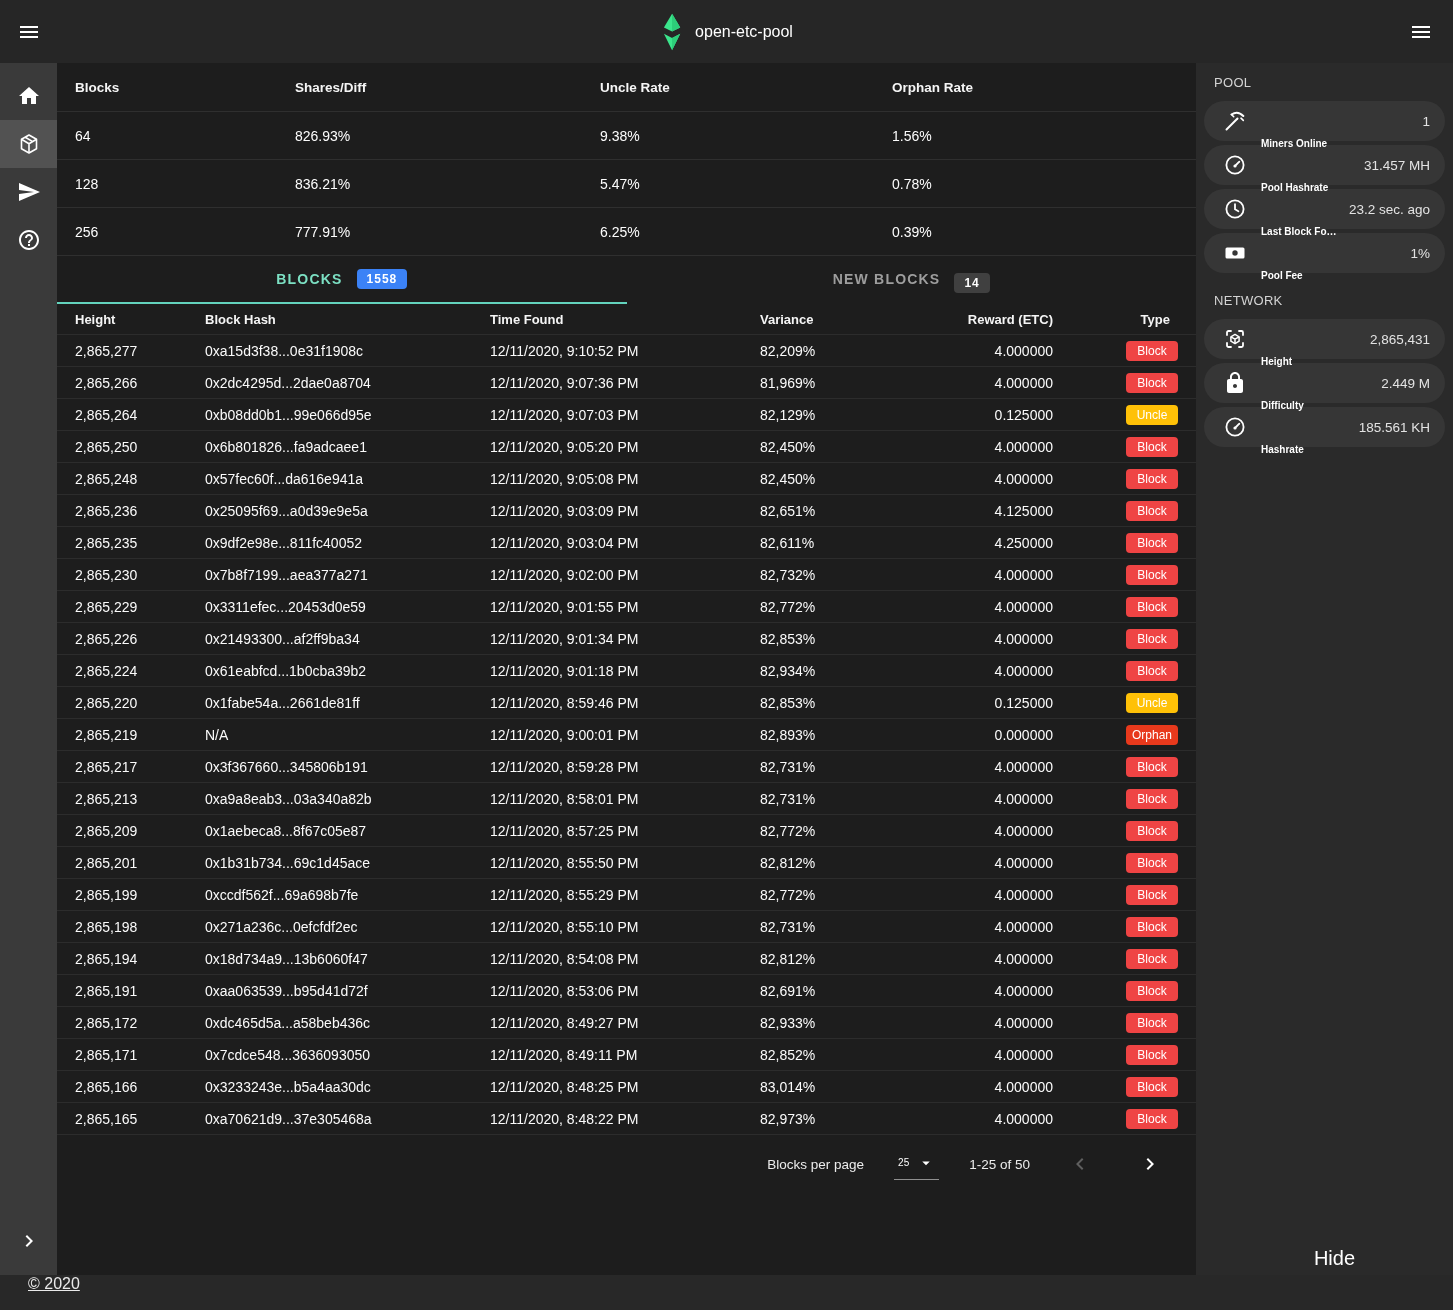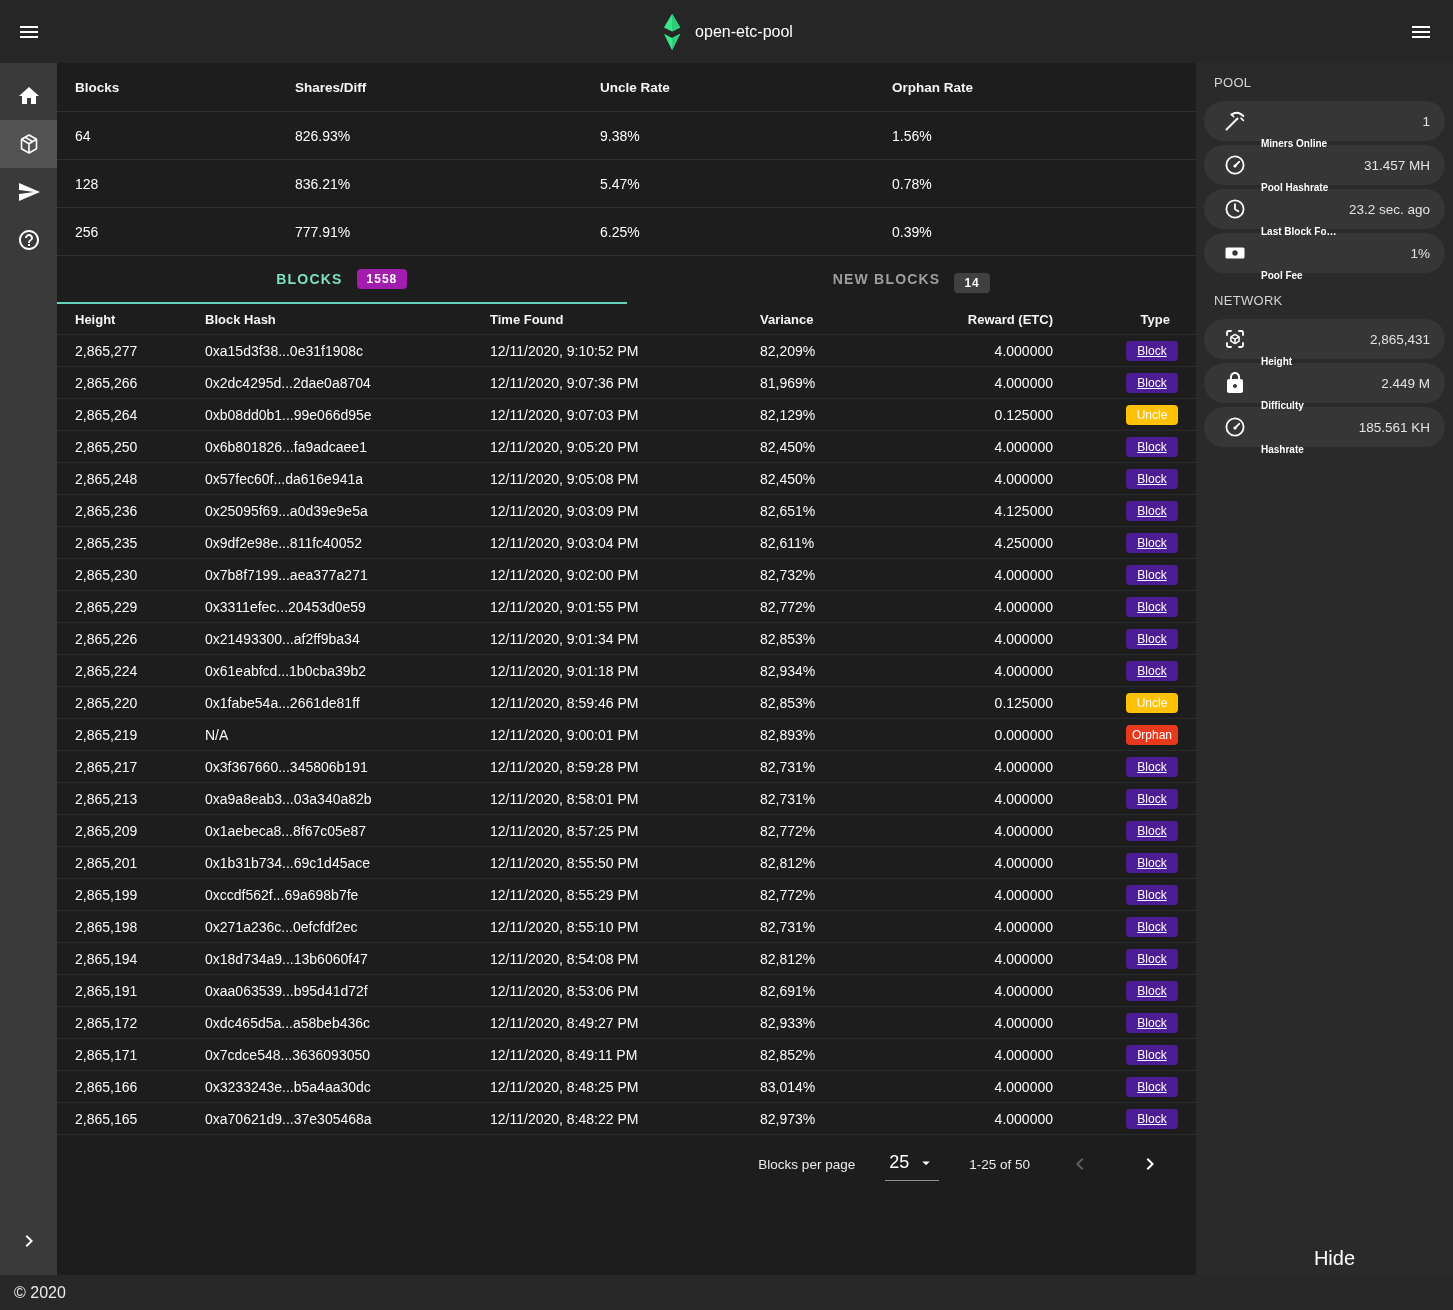--- a/index.html
+++ b/index.html
@@ -15,47 +15,47 @@
   .topbar .menu-left { width:57px; height:63px; }
   .topbar .menu-right { position:absolute; right:8px; width:48px; height:63px; }
   .brand { position:absolute; left:50%; transform:translateX(-50%); display:flex; align-items:center; gap:12px; }
   .brand .title { font-size:16px; color:#fff; }
   
   .leftrail { position:absolute; top:63px; left:0; bottom:35px; width:57px; background:#3a3a3a; padding-top:9px; }
   .rail-item { width:57px; height:48px; display:flex; align-items:center; justify-content:center; background:none; border:none; cursor:pointer; }
   .rail-item.active { background:#525252; }
   .rail-expand { position:absolute; bottom:14px; left:0; width:57px; height:40px; display:flex; align-items:center; justify-content:center; background:none; border:none; cursor:pointer; }
   
-  .footer { position:absolute; bottom:0; left:0; right:0; height:35px; background:#282828; display:flex; align-items:center; padding-left:14px; font-size:16px; color:#eaeaea; z-index:5; }
+  .footer { position:absolute; bottom:0; left:0; right:0; height:35px; background:#282828; display:flex; padding-left:28px; font-size:16px; color:#eaeaea; z-index:5;text-decoration:underline; }
   
   .content { position:absolute; top:63px; left:57px; width:1139px; bottom:35px; background:#1d1d1d; }
   .stats-row { display:grid; grid-template-columns:220px 305px 292px 1fr; padding-left:18px; height:48px; align-items:center; border-bottom:1px solid #2f2f2f; color:#fdfdfd; }
   .stats-row.head { height:49px; font-weight:bold; font-size:13.5px; color:#f5f5f5; }
   
   .tabs { display:flex; height:48px; }
   .tab { flex:1; display:flex; align-items:center; justify-content:center; gap:14px; background:none; border:none; border-bottom:2px solid transparent; color:#9e9e9e; font-family:inherit; font-size:14px; font-weight:bold; letter-spacing:1.2px; cursor:pointer; }
   .tab.active { color:#7ce0c3; border-bottom-color:#63d3bd; }
   .badge { border-radius:4px; padding:3px 10px; font-size:12px; font-weight:bold; color:#fff; letter-spacing:1px; }
-  .badge.green { background:#a21caf; }
+  .badge.green { background:#3b82f6; }
   .badge.amber { background:#ffc107; }
   .badge.teal  { background:#404040;margin-top:8px; }
   
   .btable-head, .btable-row { display:grid; grid-template-columns:130px 285px 270px 170px 123px 1fr; padding-left:18px; align-items:center; border-bottom:1px solid #2c2c2c; }
   .btable-head { height:31px; font-weight:bold; font-size:13px; color:#f5f5f5; }
   .btable-row { height:32px; font-size:14px; color:#fbfbfb; }
   .cell-right { text-align:right; }
   .cell-type { display:flex; justify-content:flex-end; padding-right:18px; }
   .btable-head .cell-type { padding-right:26px; }
   .chip { display:inline-block; width:52px; padding:3px 0; border-radius:4px; font-size:12px; text-align:center; color:#fff; }
-  .chip.block  { background:#4c1d95;text-decoration:underline; }
+  .chip.block  { background:#ef4444; }
   .chip.uncle  { background:#ffc107; }
   .chip.orphan { background:#e8391c; }
   
   .pagination { display:flex; align-items:center; justify-content:flex-end; gap:30px; height:58px; padding-right:26px; color:#ececec; font-size:13.5px; }
-  .per-page { display:flex; align-items:center; gap:8px; border:none; border-bottom:1px solid #8f8f8f; background:none; color:#fff; font-family:inherit; font-size:18px; padding:5px 4px 7px; cursor:pointer; }
+  .per-page { display:flex; align-items:center; gap:8px; border:none; border-bottom:1px solid #8f8f8f; background:none; color:#fff; font-family:inherit; font-size:10px; padding:5px 4px 7px; cursor:pointer; }
   .page-nav { background:none; border:none; cursor:pointer; width:40px; height:40px; display:flex; align-items:center; justify-content:center; }
   
   .rightbar { position:absolute; top:63px; right:0; bottom:35px; width:257px; background:#2a2a2a; padding:12px 8px 0; }
   .caption { font-size:13px; color:#d4d4d4; padding:0 10px 11px; letter-spacing:0.3px; }
   .caption.network { padding-top:16px; }
   .pill { height:40px; background:#363636; border-radius:20px; display:flex; align-items:center; margin-bottom:4px; padding:0 15px 0 10px; }
   .p-icon { width:24px; height:24px; margin:0 14px 0 9px; flex:0 0 auto; display:flex; align-items:center; }
   .p-label { font-weight:bold; font-size:10px; color:#fff; white-space:nowrap;margin-top:44px; }
   .p-value { margin-left:auto; font-size:13.5px; color:#e3e3e3; white-space:nowrap; text-align:right; }
   .hide-row { position:absolute; bottom:10px; left:8px; right:8px; height:46px; display:flex; align-items:center; gap:28px; padding-left:20px; background:none; border:none; color:#fff; font-family:inherit; font-size:20px; cursor:pointer;flex-direction:column; }

